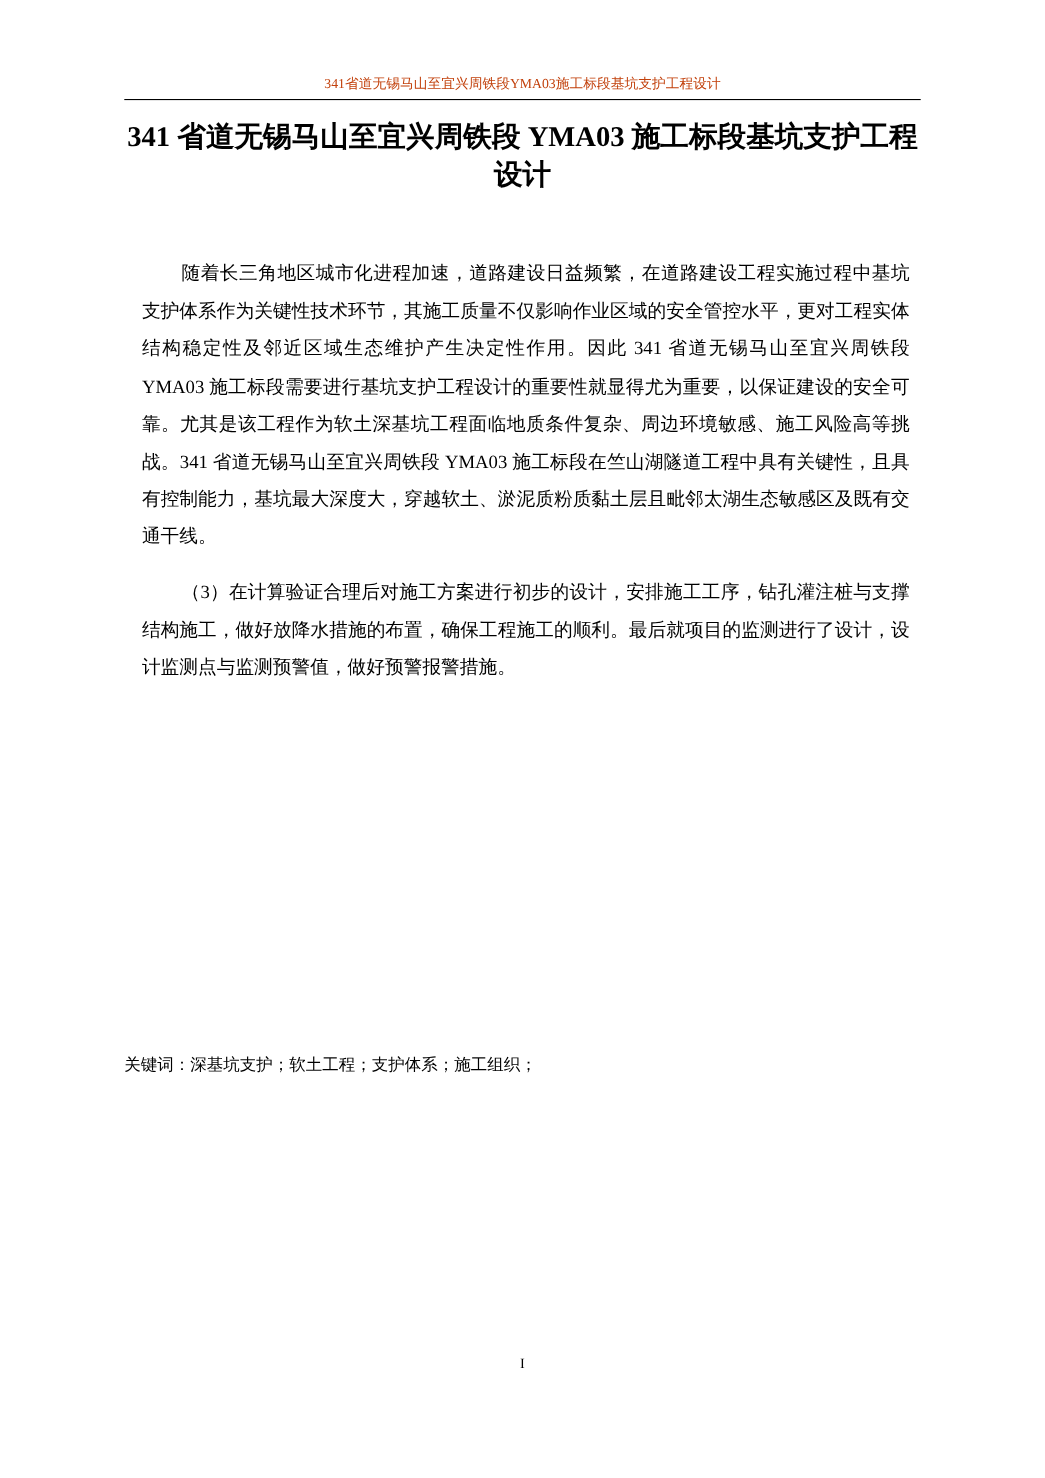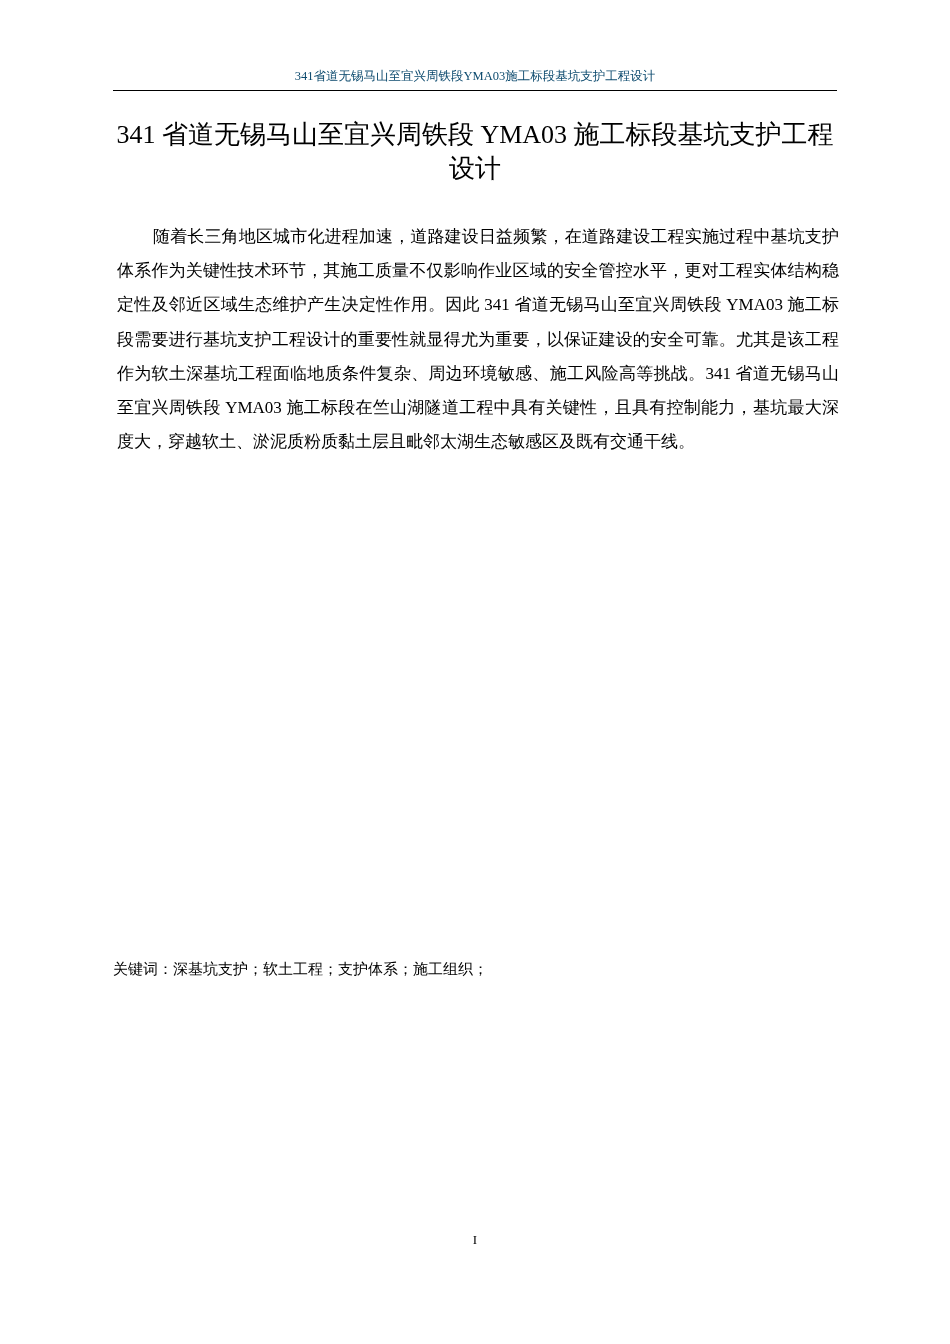--- a/index.html
+++ b/index.html
@@ -3,58 +3,59 @@
 <meta charset="utf-8">
 <style>
   html, body { margin: 0; padding: 0; background: #ffffff; }
   body {
     width: 950px; height: 1344px; position: relative; overflow: hidden;
     font-family: "Liberation Serif", "DejaVu Serif", serif;
     color: #000;
   }
   .running-header {
     position: absolute; left: 113px; top: 68px; width: 724px;
-    text-align: center; font-size: 12.5px; color: #0c4a6e;
+    text-align: center; font-size: 12.5px; color: #c2410c;
     font-family: "Liberation Serif", "DejaVu Serif", serif;
   }
   .header-rule {
     position: absolute; left: 113px; top: 90px; width: 724px;
     border-top: 1.5px solid #000;
   }
   .doc-title {
-    position: absolute; left: 113px; top: 118px; width: 724px;
-    text-align: center; font-size: 26px; font-weight: normal; line-height: 34px;
+    position: absolute; left: 113px; top: 108px; width: 724px;
+    text-align: center; font-size: 26px; font-weight: bold; line-height: 34px;
     font-family: "Liberation Serif", "DejaVu Serif", serif;
   }
   .body-area {
     position: absolute; left: 113px; top: 216px; width: 730px;
     font-size: 17px; line-height: 34.2px; text-align: justify;
   }
   .abstract-label {
     font-family: "DejaVu Sans", "Liberation Sans", sans-serif;
     font-size: 16px; padding-left: 38px; height: 34px; line-height: 34px;
   }
-  .para { text-indent: 36px; margin: 4px; }
+  .para { text-indent: 36px; margin: 16px; }
   .keywords {
     position: absolute; left: 113px; top: 957px; width: 724px;
     font-family: Liberation Sans, sans-serif;
     font-size: 15px; line-height: 24px;
   }
   .page-number {
     position: absolute; left: 0; top: 1232px; width: 950px;
     text-align: center; font-size: 13px;
   }
 </style>
 </head>
 <body>
 
 <div class="running-header">341省道无锡马山至宜兴周铁段YMA03施工标段基坑支护工程设计</div>
 <div class="header-rule"></div>
 
 <div class="doc-title">341 省道无锡马山至宜兴周铁段 YMA03 施工标段基坑支护工程设计</div>
 
 <div class="body-area">
   <p class="para">随着长三角地区城市化进程加速，道路建设日益频繁，在道路建设工程实施过程中基坑支护体系作为关键性技术环节，其施工质量不仅影响作业区域的安全管控水平，更对工程实体结构稳定性及邻近区域生态维护产生决定性作用。因此 341 省道无锡马山至宜兴周铁段 YMA03 施工标段需要进行基坑支护工程设计的重要性就显得尤为重要，以保证建设的安全可靠。尤其是该工程作为软土深基坑工程面临地质条件复杂、周边环境敏感、施工风险高等挑战。341 省道无锡马山至宜兴周铁段 YMA03 施工标段在竺山湖隧道工程中具有关键性，且具有控制能力，基坑最大深度大，穿越软土、淤泥质粉质黏土层且毗邻太湖生态敏感区及既有交通干线。</p>
+  <p class="para">（3）在计算验证合理后对施工方案进行初步的设计，安排施工工序，钻孔灌注桩与支撑结构施工，做好放降水措施的布置，确保工程施工的顺利。最后就项目的监测进行了设计，设计监测点与监测预警值，做好预警报警措施。</p>
 </div>
 
 <div class="keywords">关键词：深基坑支护；软土工程；支护体系；施工组织；</div>
 
 <div class="page-number">I</div>
 
 </body></html>

